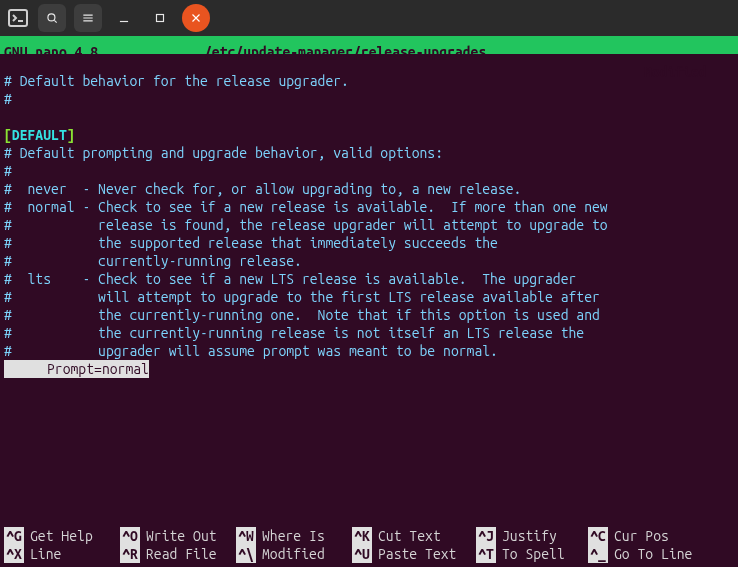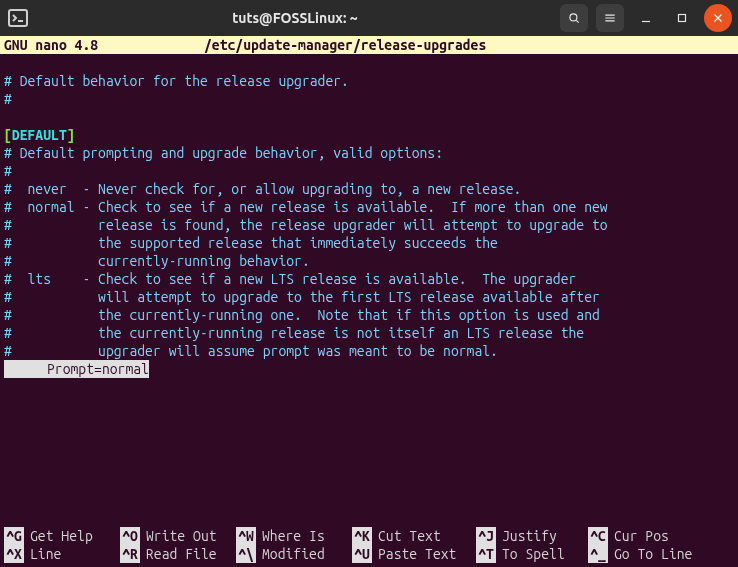--- a/index.html
+++ b/index.html
@@ -24,21 +24,21 @@
     justify-content: center; color: #e8e8e8; cursor: pointer;
     background: #3d3d3d;
   }
   .title-btn.square { border-radius: 6px; }
   .title-btn.plain { background: transparent; }
   .title-btn.close { background: #e95420; color: #fff; }
   .title-btn svg { width: 14px; height: 14px; }
 
   
   .nano-header {
-    background: #fef9c3; color: #300a24; display: flex; padding: 0 4px;
+    background: #22c55e; color: #300a24; display: flex; padding: 7px 4px;
     font-weight: bold; line-height: 18px; height: 18px;
   }
   .nano-header .app { width: 200px; }
   .nano-header .file { flex: 1; }
   .nano-header .mod { width: 90px; text-align: left; margin-top: 20px; }
 
   
   .editor {
     padding: 0 4px; line-height: 18px; white-space: pre; font-size: 14px;
   }
@@ -69,21 +69,20 @@
 <body>
 
 <div class="titlebar">
   <div class="title-icon">
     <svg viewBox="0 0 24 24" fill="none" stroke="currentColor" stroke-width="2">
       <rect x="3" y="4" width="18" height="16" rx="2"></rect>
       <path d="M7 9l3 3-3 3"></path>
       <path d="M12 15h5"></path>
     </svg>
   </div>
-  <span class="title-text">tuts@FOSSLinux: ~</span>
   <div class="title-btn square">
     <svg viewBox="0 0 24 24" fill="none" stroke="currentColor" stroke-width="2">
         <circle cx="11" cy="11" r="6"></circle>
         <path d="M20 20l-4-4"></path>
       </svg>
   </div>
   <div class="title-btn square">
     <svg viewBox="0 0 24 24" fill="none" stroke="currentColor" stroke-width="2">
         <path d="M4 7h16M4 12h16M4 17h16"></path>
       </svg>
@@ -115,21 +114,21 @@
 <span class="comment"># Default behavior for the release upgrader.</span>
 <span class="comment">#</span>
 
 <span><span class="section-br">[</span><span class="section-name">DEFAULT</span><span class="section-br">]</span></span>
 <span class="comment"># Default prompting and upgrade behavior, valid options:</span>
 <span class="comment">#</span>
 <span class="comment">#  never  - Never check for, or allow upgrading to, a new release.</span>
 <span class="comment">#  normal - Check to see if a new release is available.  If more than one new</span>
 <span class="comment">#           release is found, the release upgrader will attempt to upgrade to</span>
 <span class="comment">#           the supported release that immediately succeeds the</span>
-<span class="comment">#           currently-running behavior.</span>
+<span class="comment">#           currently-running release.</span>
 <span class="comment">#  lts    - Check to see if a new LTS release is available.  The upgrader</span>
 <span class="comment">#           will attempt to upgrade to the first LTS release available after</span>
 <span class="comment">#           the currently-running one.  Note that if this option is used and</span>
 <span class="comment">#           the currently-running release is not itself an LTS release the</span>
 <span class="comment">#           upgrader will assume prompt was meant to be normal.</span>
 <span class="cursor-line">Prompt=normal</span>
 </div>
 
 <div class="shortcuts">
   <div class="row">

